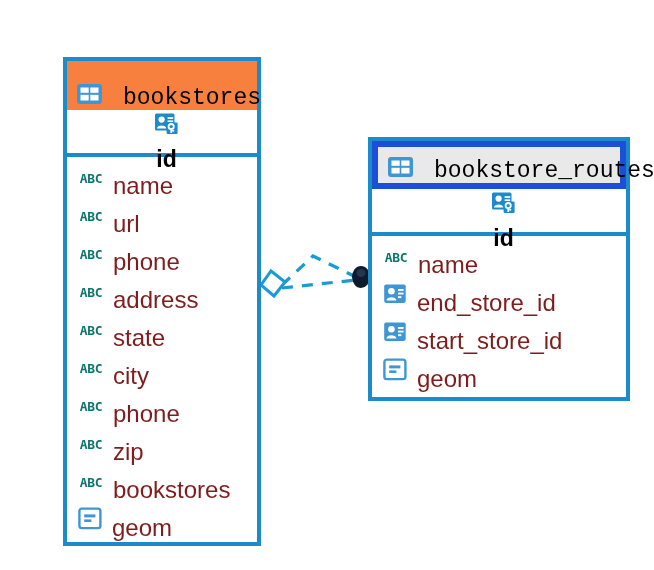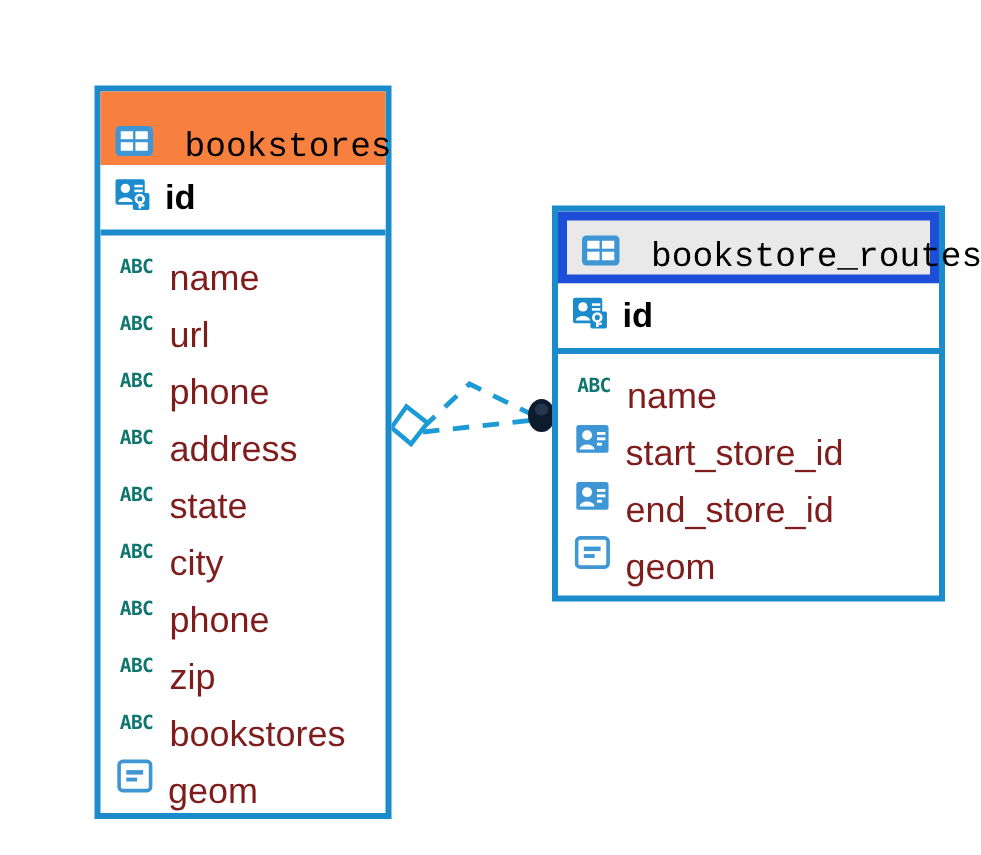--- a/index.html
+++ b/index.html
@@ -68,20 +68,21 @@
 
   .pk-row {
     box-sizing: border-box;
     height: 47px;
     display: flex;
     align-items: center;
     padding-left: 9px;
     gap: 8px;
     border-bottom: 4px solid #1b8bcc;
     background: #ffffff;
+    flex-direction: column;
   }
   .pk-label {
     font-size: 23px;
     font-weight: bold;
     color: #000000;
     line-height: 1;
   }
 
   .field-list {
     padding-top: 2px;
@@ -288,35 +289,35 @@
         <span class="icon">
           <svg width="25" height="23" viewBox="0 0 25 23" xmlns="http://www.w3.org/2000/svg">
             <rect x="1.2" y="2.4" width="21.5" height="18.5" rx="1.8" ry="1.8" fill="#3e97d4"></rect>
             <circle cx="8.4" cy="9.2" r="3.3" fill="#ffffff"></circle>
             <path d="M 3.4 18.6 C 4.1 14.2 12.7 14.2 13.4 18.6 Z" fill="#ffffff"></path>
             <rect x="15.0" y="7.0" width="5.6" height="1.9" fill="#ffffff"></rect>
             <rect x="15.0" y="10.6" width="5.6" height="1.9" fill="#ffffff"></rect>
             <rect x="15.0" y="14.2" width="3.4" height="1.9" fill="#ffffff"></rect>
           </svg>
         </span>
-        <span class="field-label">start_store_id</span>
+        <span class="field-label">end_store_id</span>
       </div>
 
       <div class="field-row">
         <span class="icon">
           <svg width="25" height="23" viewBox="0 0 25 23" xmlns="http://www.w3.org/2000/svg">
             <rect x="1.2" y="2.4" width="21.5" height="18.5" rx="1.8" ry="1.8" fill="#3e97d4"></rect>
             <circle cx="8.4" cy="9.2" r="3.3" fill="#ffffff"></circle>
             <path d="M 3.4 18.6 C 4.1 14.2 12.7 14.2 13.4 18.6 Z" fill="#ffffff"></path>
             <rect x="15.0" y="7.0" width="5.6" height="1.9" fill="#ffffff"></rect>
             <rect x="15.0" y="10.6" width="5.6" height="1.9" fill="#ffffff"></rect>
             <rect x="15.0" y="14.2" width="3.4" height="1.9" fill="#ffffff"></rect>
           </svg>
         </span>
-        <span class="field-label">end_store_id</span>
+        <span class="field-label">start_store_id</span>
       </div>
 
       <div class="field-row">
         <span class="icon">
           <svg width="25" height="23" viewBox="0 0 25 23" xmlns="http://www.w3.org/2000/svg">
             <rect x="1.4" y="1.6" width="21" height="19.5" rx="2.4" ry="2.4" fill="#ffffff" stroke="#3e97d4" stroke-width="2.4"></rect>
             <rect x="6.2" y="7.4" width="11.2" height="3" fill="#3e97d4"></rect>
             <rect x="6.2" y="12.4" width="7.2" height="2.6" fill="#3e97d4"></rect>
           </svg>
         </span>

